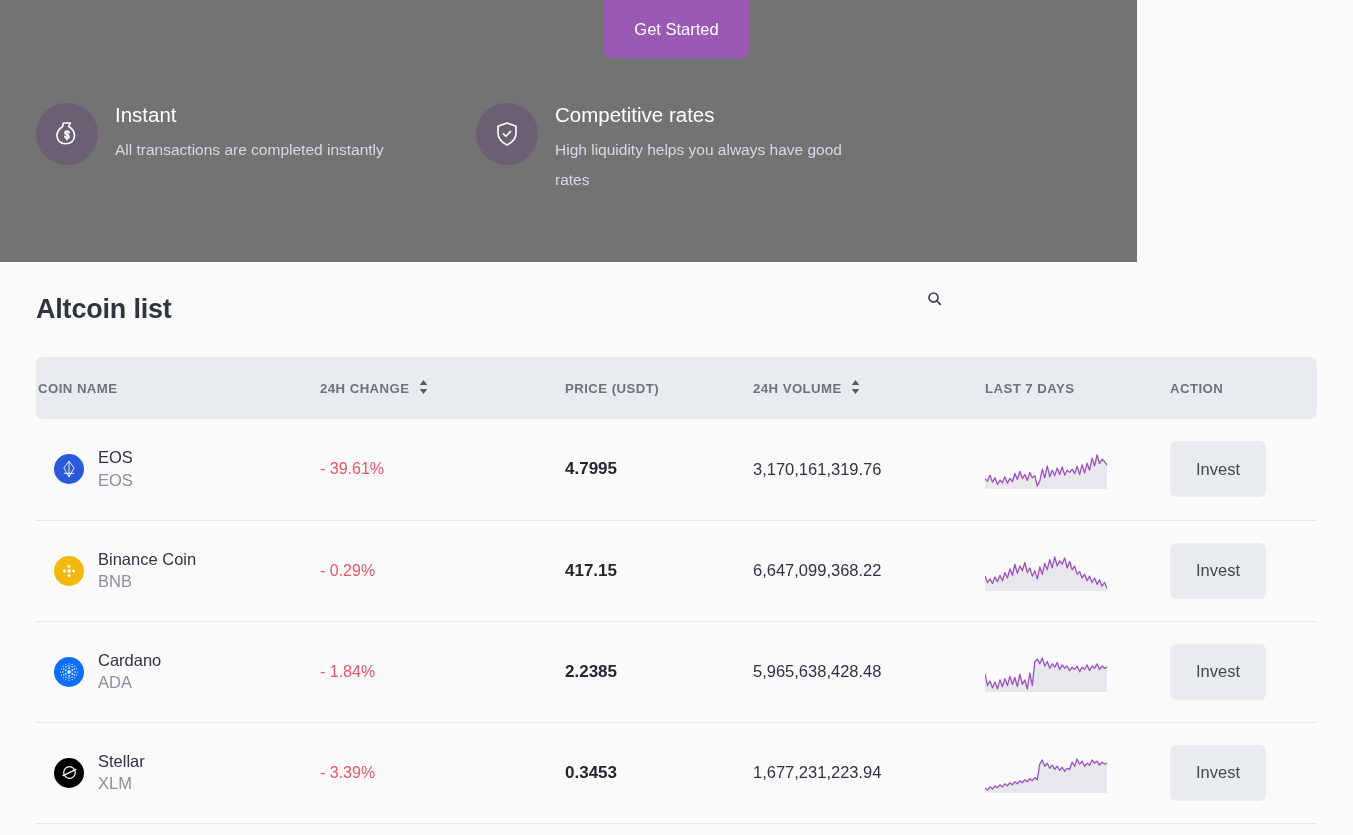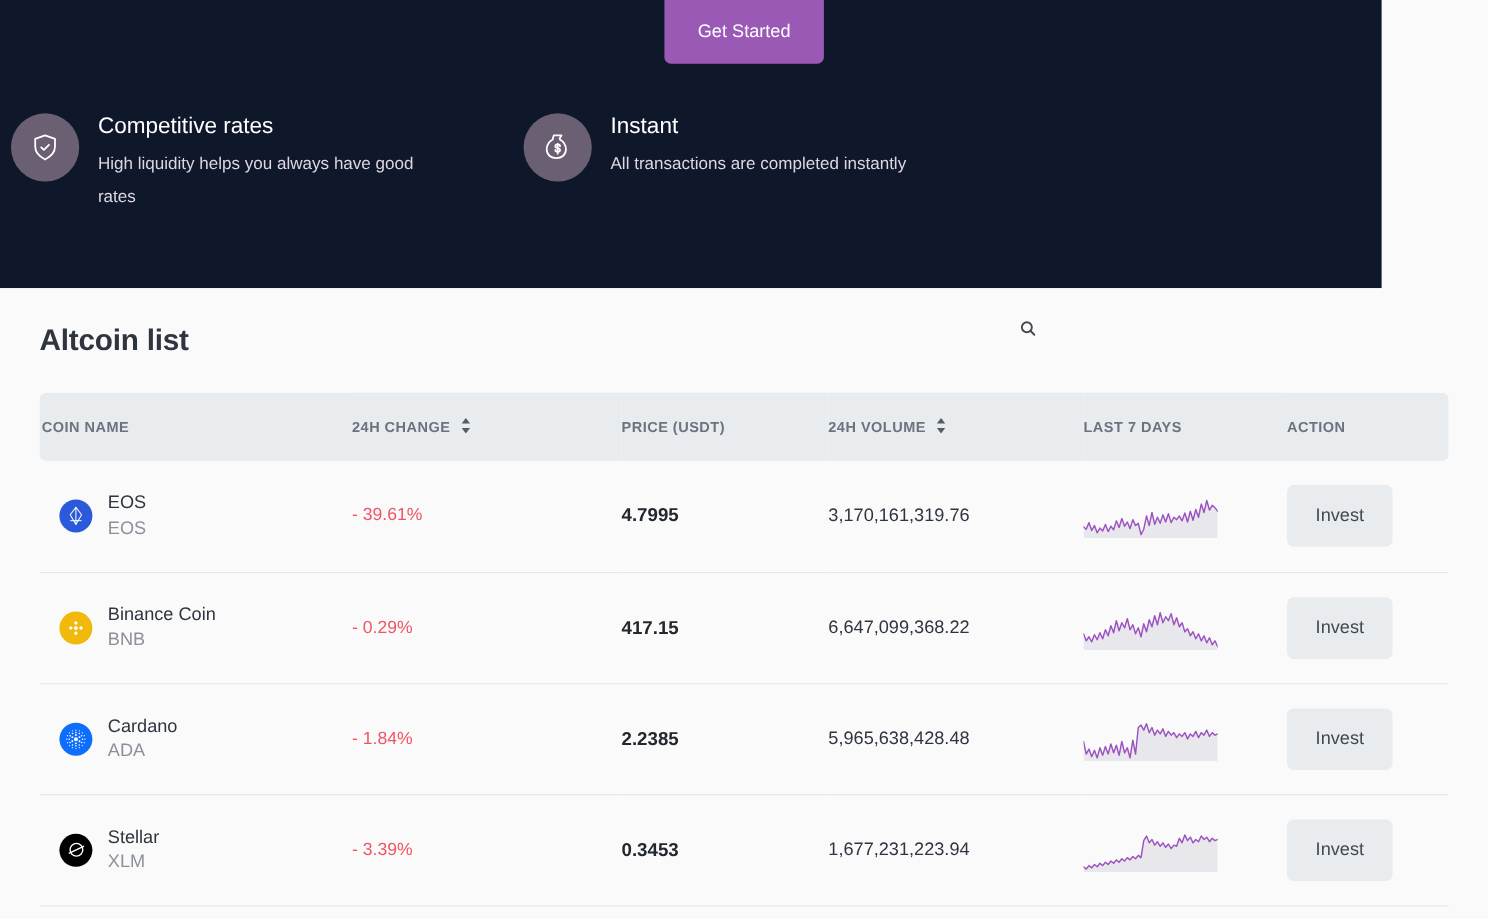--- a/index.html
+++ b/index.html
@@ -8,23 +8,23 @@
     width: 1353px;
     height: 835px;
     overflow: hidden;
     font-family: "Liberation Sans", sans-serif;
     background: #fafafa;
   }
 
   
   .hero {
     position: relative;
-    width: 1256px;
+    width: 1137px;
     height: 262px;
-    background: #0f172a;
+    background: #737373;
   }
 
   .get-started-wrap {
     position: absolute;
     left: 604px;
     top: -6px;
   }
   .get-started-btn {
     display: block;
     width: 145px;
@@ -235,44 +235,44 @@
 <body>
 
 <section class="hero">
 
   <div class="get-started-wrap">
     <button class="get-started-btn">Get Started</button>
   </div>
 
   <div class="features">
 
-    <div class="feature f2">
-      <span class="feature-icon">
-        <svg width="30" height="30" viewBox="0 0 24 24" fill="none" stroke="#ffffff" stroke-width="1.3" stroke-linecap="round" stroke-linejoin="round">
-          <path d="M12 3.2l7.2 2.6v5.6c0 4.3-3 7.3-7.2 9.4-4.2-2.1-7.2-5.1-7.2-9.4V5.8L12 3.2z"></path>
-          <path d="M9.2 11.9l1.9 1.9 3.7-3.7"></path>
-        </svg>
-      </span>
-      <div class="feature-text">
-        <div class="feature-title">Competitive rates</div>
-        <div class="feature-desc">High liquidity helps you always have good rates</div>
-      </div>
-    </div>
-
     <div class="feature f1">
       <span class="feature-icon">
         <svg width="30" height="30" viewBox="0 0 24 24" fill="none" stroke="#ffffff" stroke-width="1.3" stroke-linecap="round" stroke-linejoin="round">
           <path d="M9.2 3.2h5.6l-1.3 2.1c-.2.3-.1.7.2.9 2.6 1.6 4.3 4.3 4.3 7.2 0 3.9-2.9 6.4-6.9 6.4h-.2c-4 0-6.9-2.5-6.9-6.4 0-2.9 1.7-5.6 4.3-7.2.3-.2.4-.6.2-.9L9.2 3.2z"></path>
           <path d="M12 9.4v7.2"></path>
           <path d="M13.7 11.1c0-.8-.8-1.3-1.7-1.3s-1.7.5-1.7 1.3.8 1.2 1.7 1.4c.9.2 1.7.6 1.7 1.4s-.8 1.3-1.7 1.3-1.7-.5-1.7-1.3"></path>
         </svg>
       </span>
       <div class="feature-text">
         <div class="feature-title">Instant</div>
         <div class="feature-desc">All transactions are completed instantly</div>
+      </div>
+    </div>
+
+    <div class="feature f2">
+      <span class="feature-icon">
+        <svg width="30" height="30" viewBox="0 0 24 24" fill="none" stroke="#ffffff" stroke-width="1.3" stroke-linecap="round" stroke-linejoin="round">
+          <path d="M12 3.2l7.2 2.6v5.6c0 4.3-3 7.3-7.2 9.4-4.2-2.1-7.2-5.1-7.2-9.4V5.8L12 3.2z"></path>
+          <path d="M9.2 11.9l1.9 1.9 3.7-3.7"></path>
+        </svg>
+      </span>
+      <div class="feature-text">
+        <div class="feature-title">Competitive rates</div>
+        <div class="feature-desc">High liquidity helps you always have good rates</div>
       </div>
     </div>
 
 
   </div>
 </section>
 
 <main class="main">
 
   <div class="list-header">

